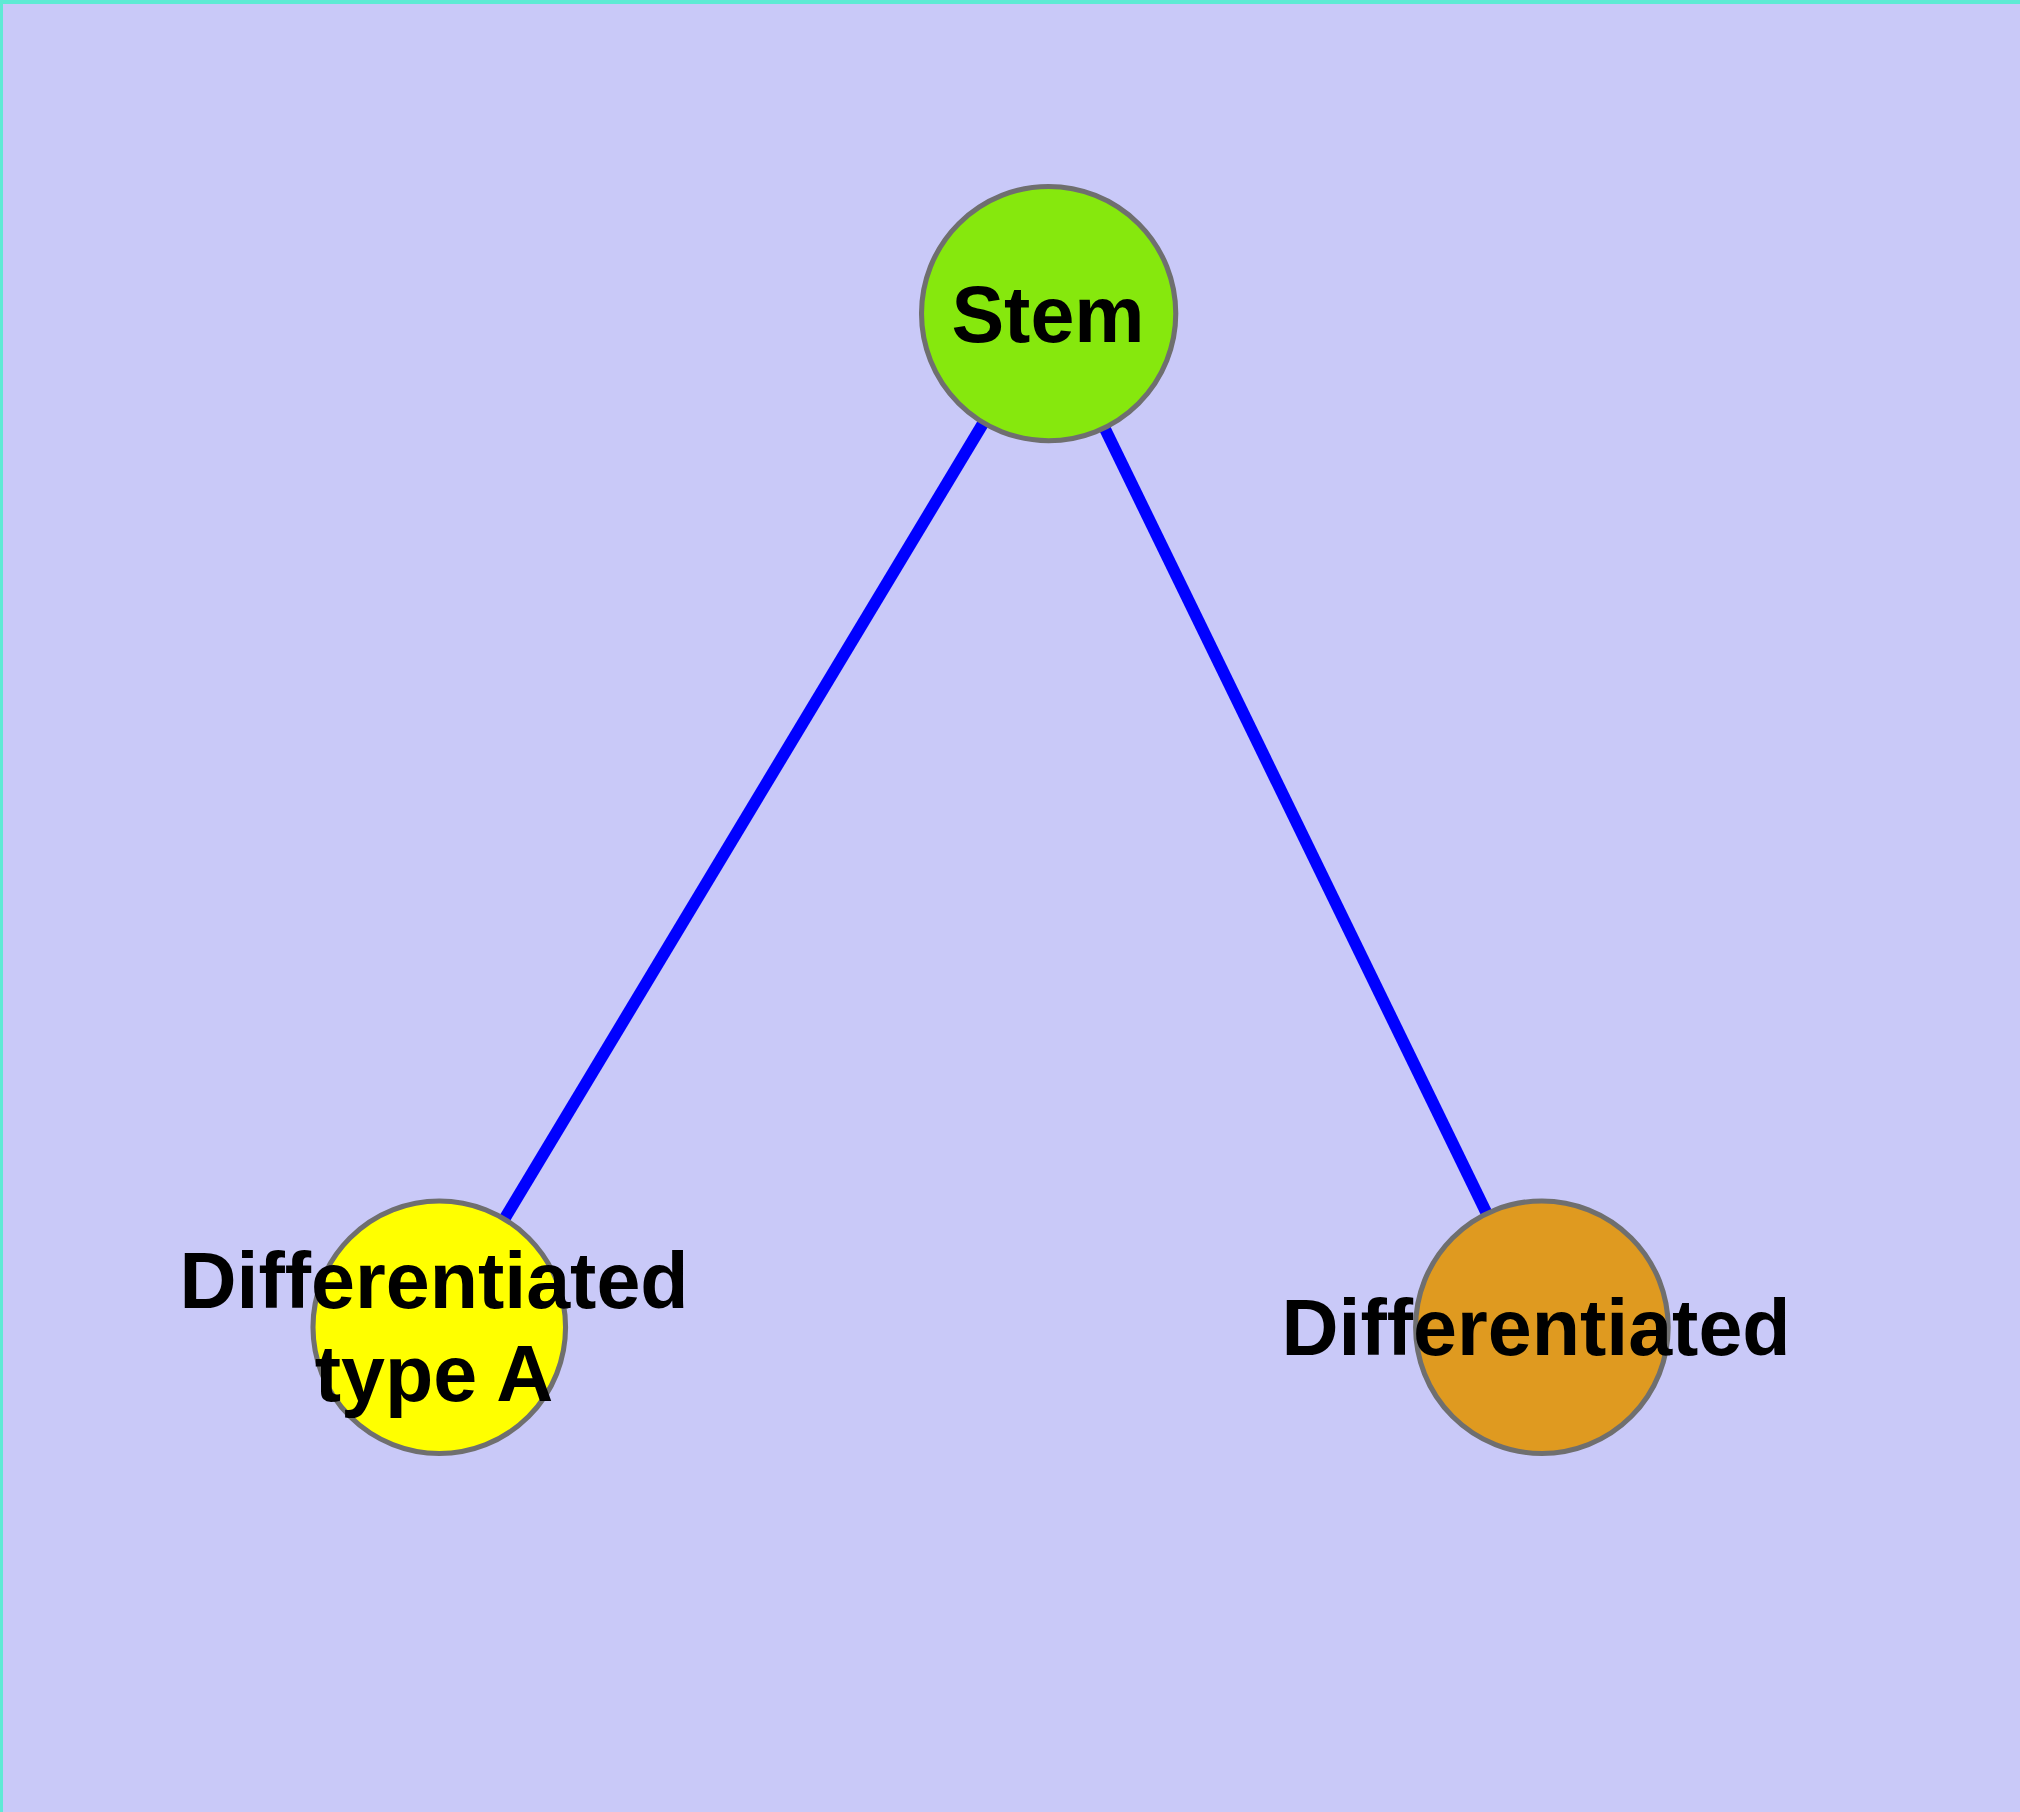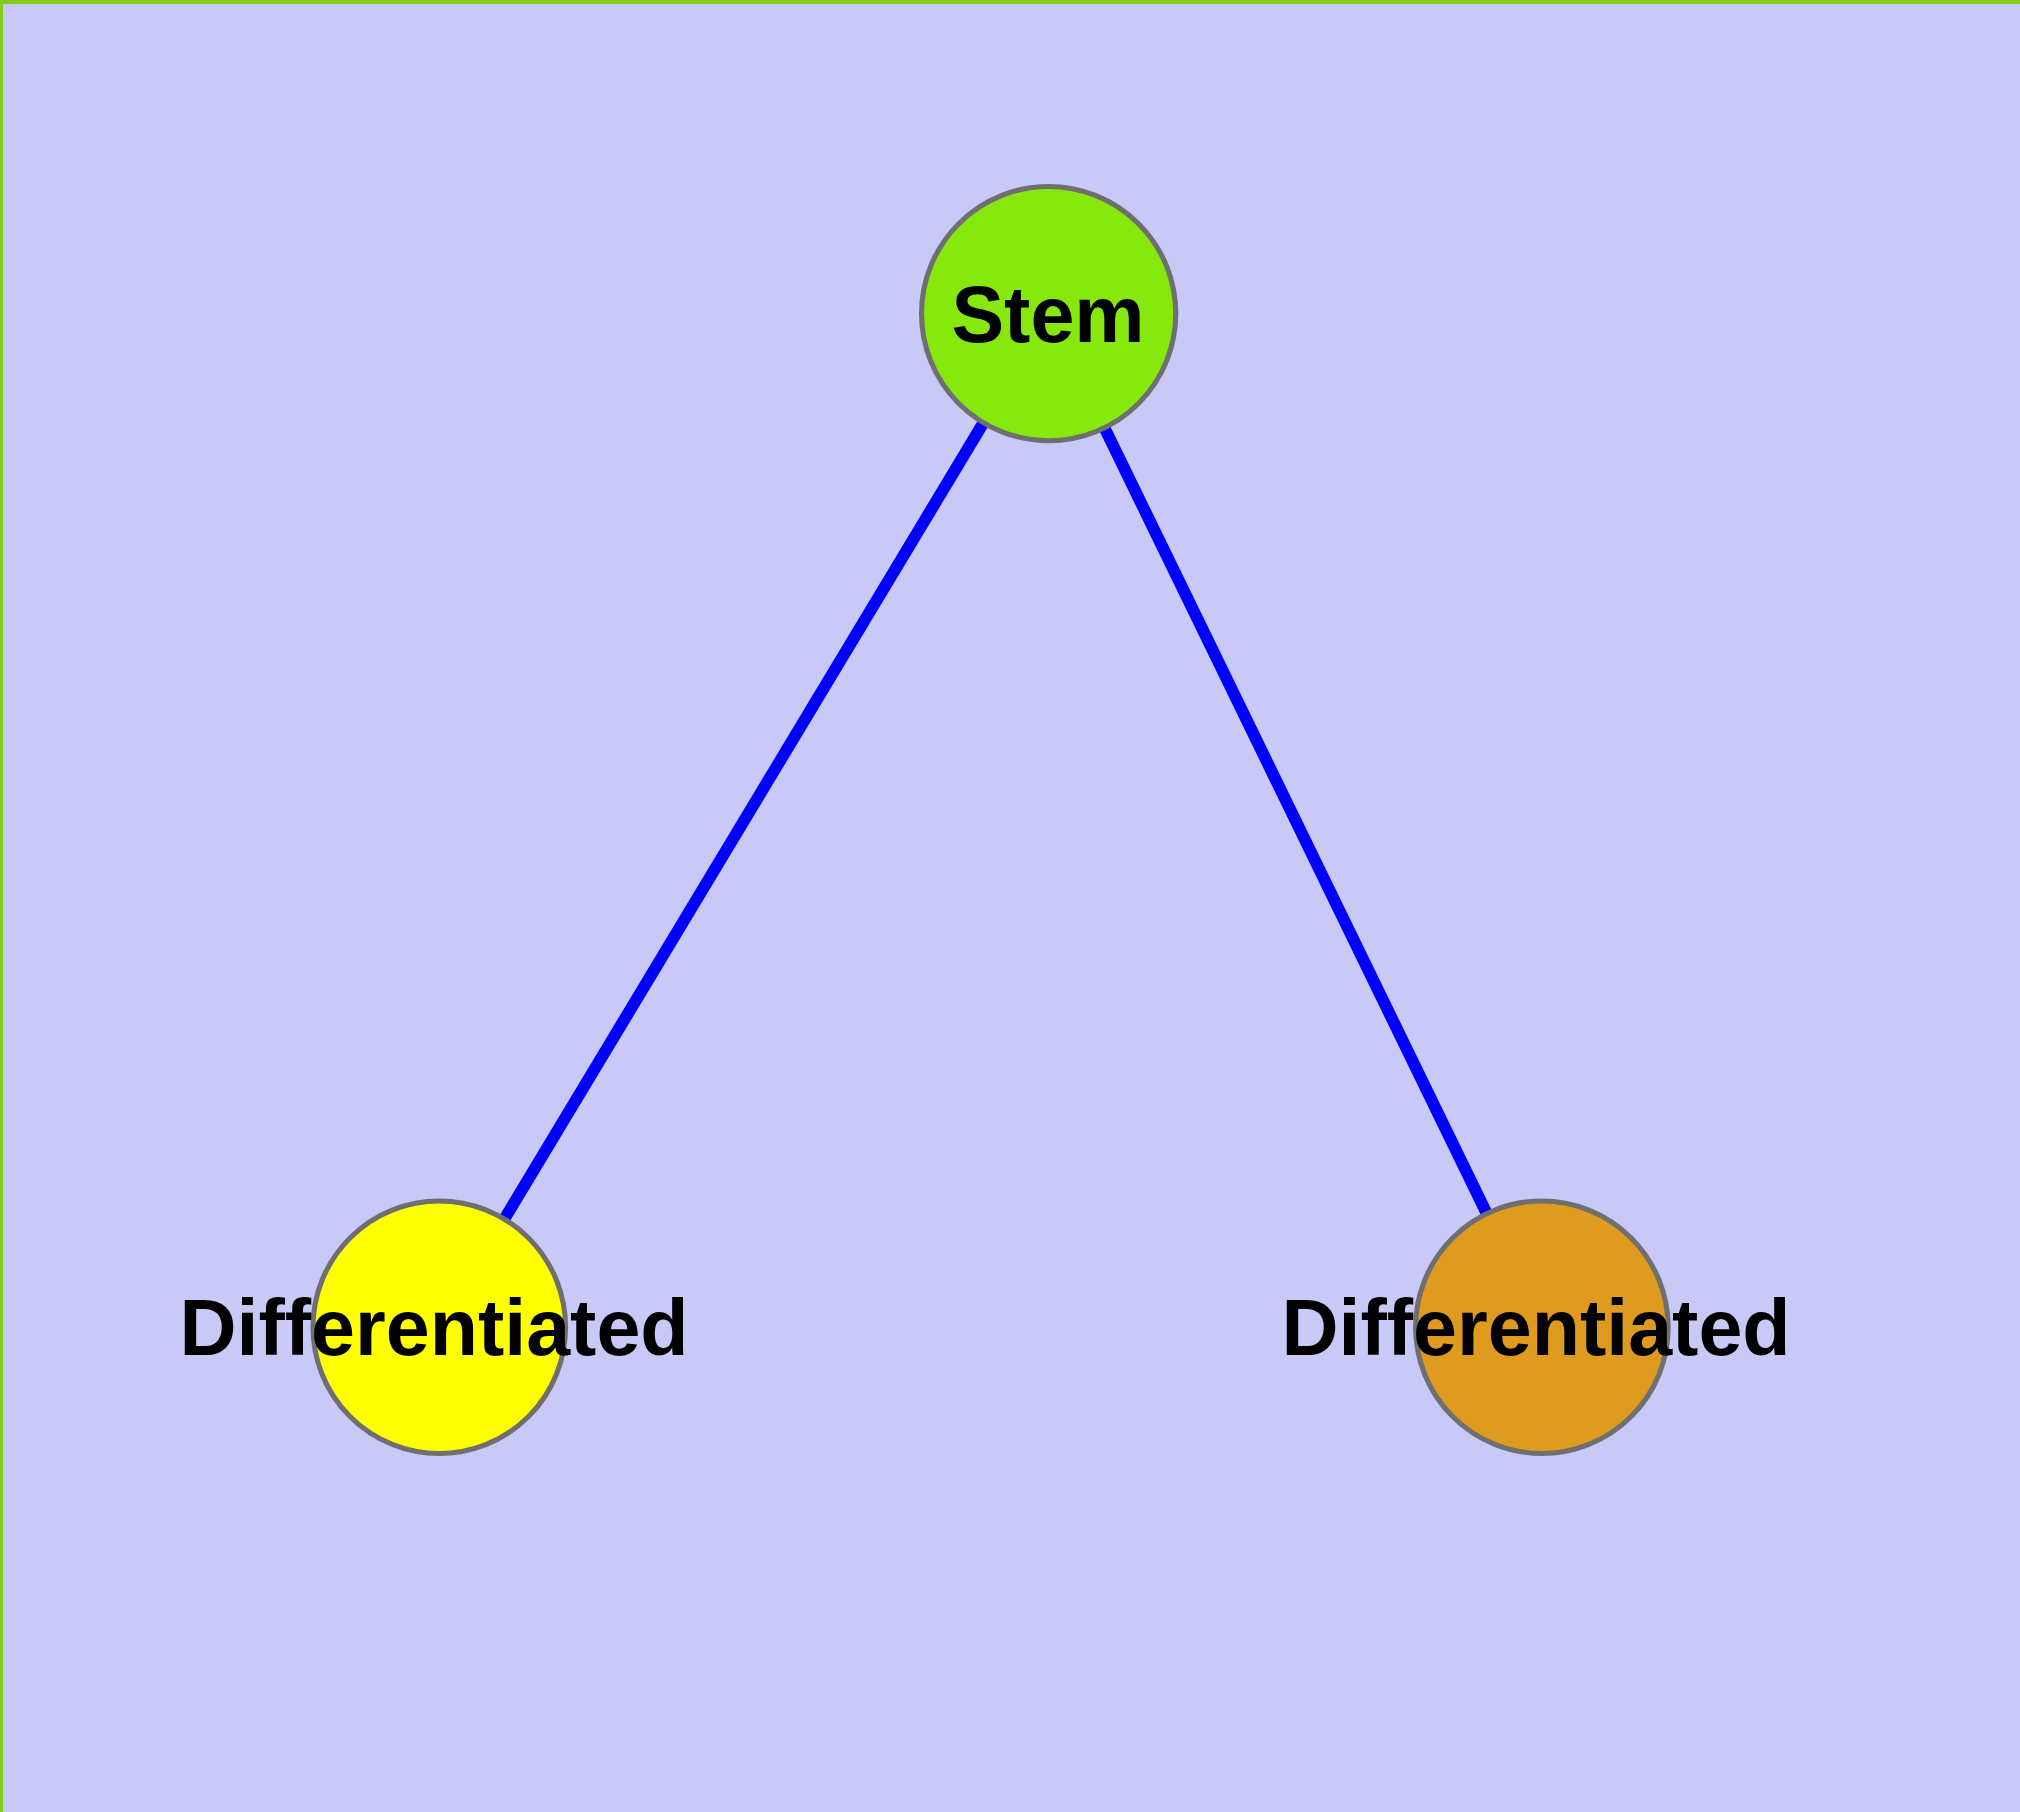--- a/index.html
+++ b/index.html
@@ -8,21 +8,21 @@
     background: #ffffff;
     width: 2021px;
     height: 1812px;
     overflow: hidden;
     font-family: "Liberation Sans", sans-serif;
   }
   .stage {
     position: relative;
     width: 2021px;
     height: 1812px;
-    background: #84cc16;
+    background: #5eead4;
   }
   
   .canvas {
     position: absolute;
     left: 3.4px;
     top: 4.2px;
     width: 2017px;
     height: 1808px;
     background: #C9C9F8;
   }
@@ -65,19 +65,20 @@
     <circle cx="518" cy="1566" r="149" stroke-width="6" stroke="#6F6F6F" fill="#FFFF00"></circle>
     <circle cx="1819" cy="1566" r="149" stroke-width="6" stroke="#6F6F6F" fill="#DF9A20"></circle>
   </svg>
 
   <div class="node-label label-stem">
     <span class="label-line">Stem</span>
   </div>
 
   <div class="node-label label-type-a">
     <span class="label-line">Differentiated</span>
+    <span class="label-line">type A</span>
   </div>
 
   <div class="node-label label-type-b">
     <span class="label-line">Differentiated</span>
   </div>
 </div>
 
 
 </body></html>

